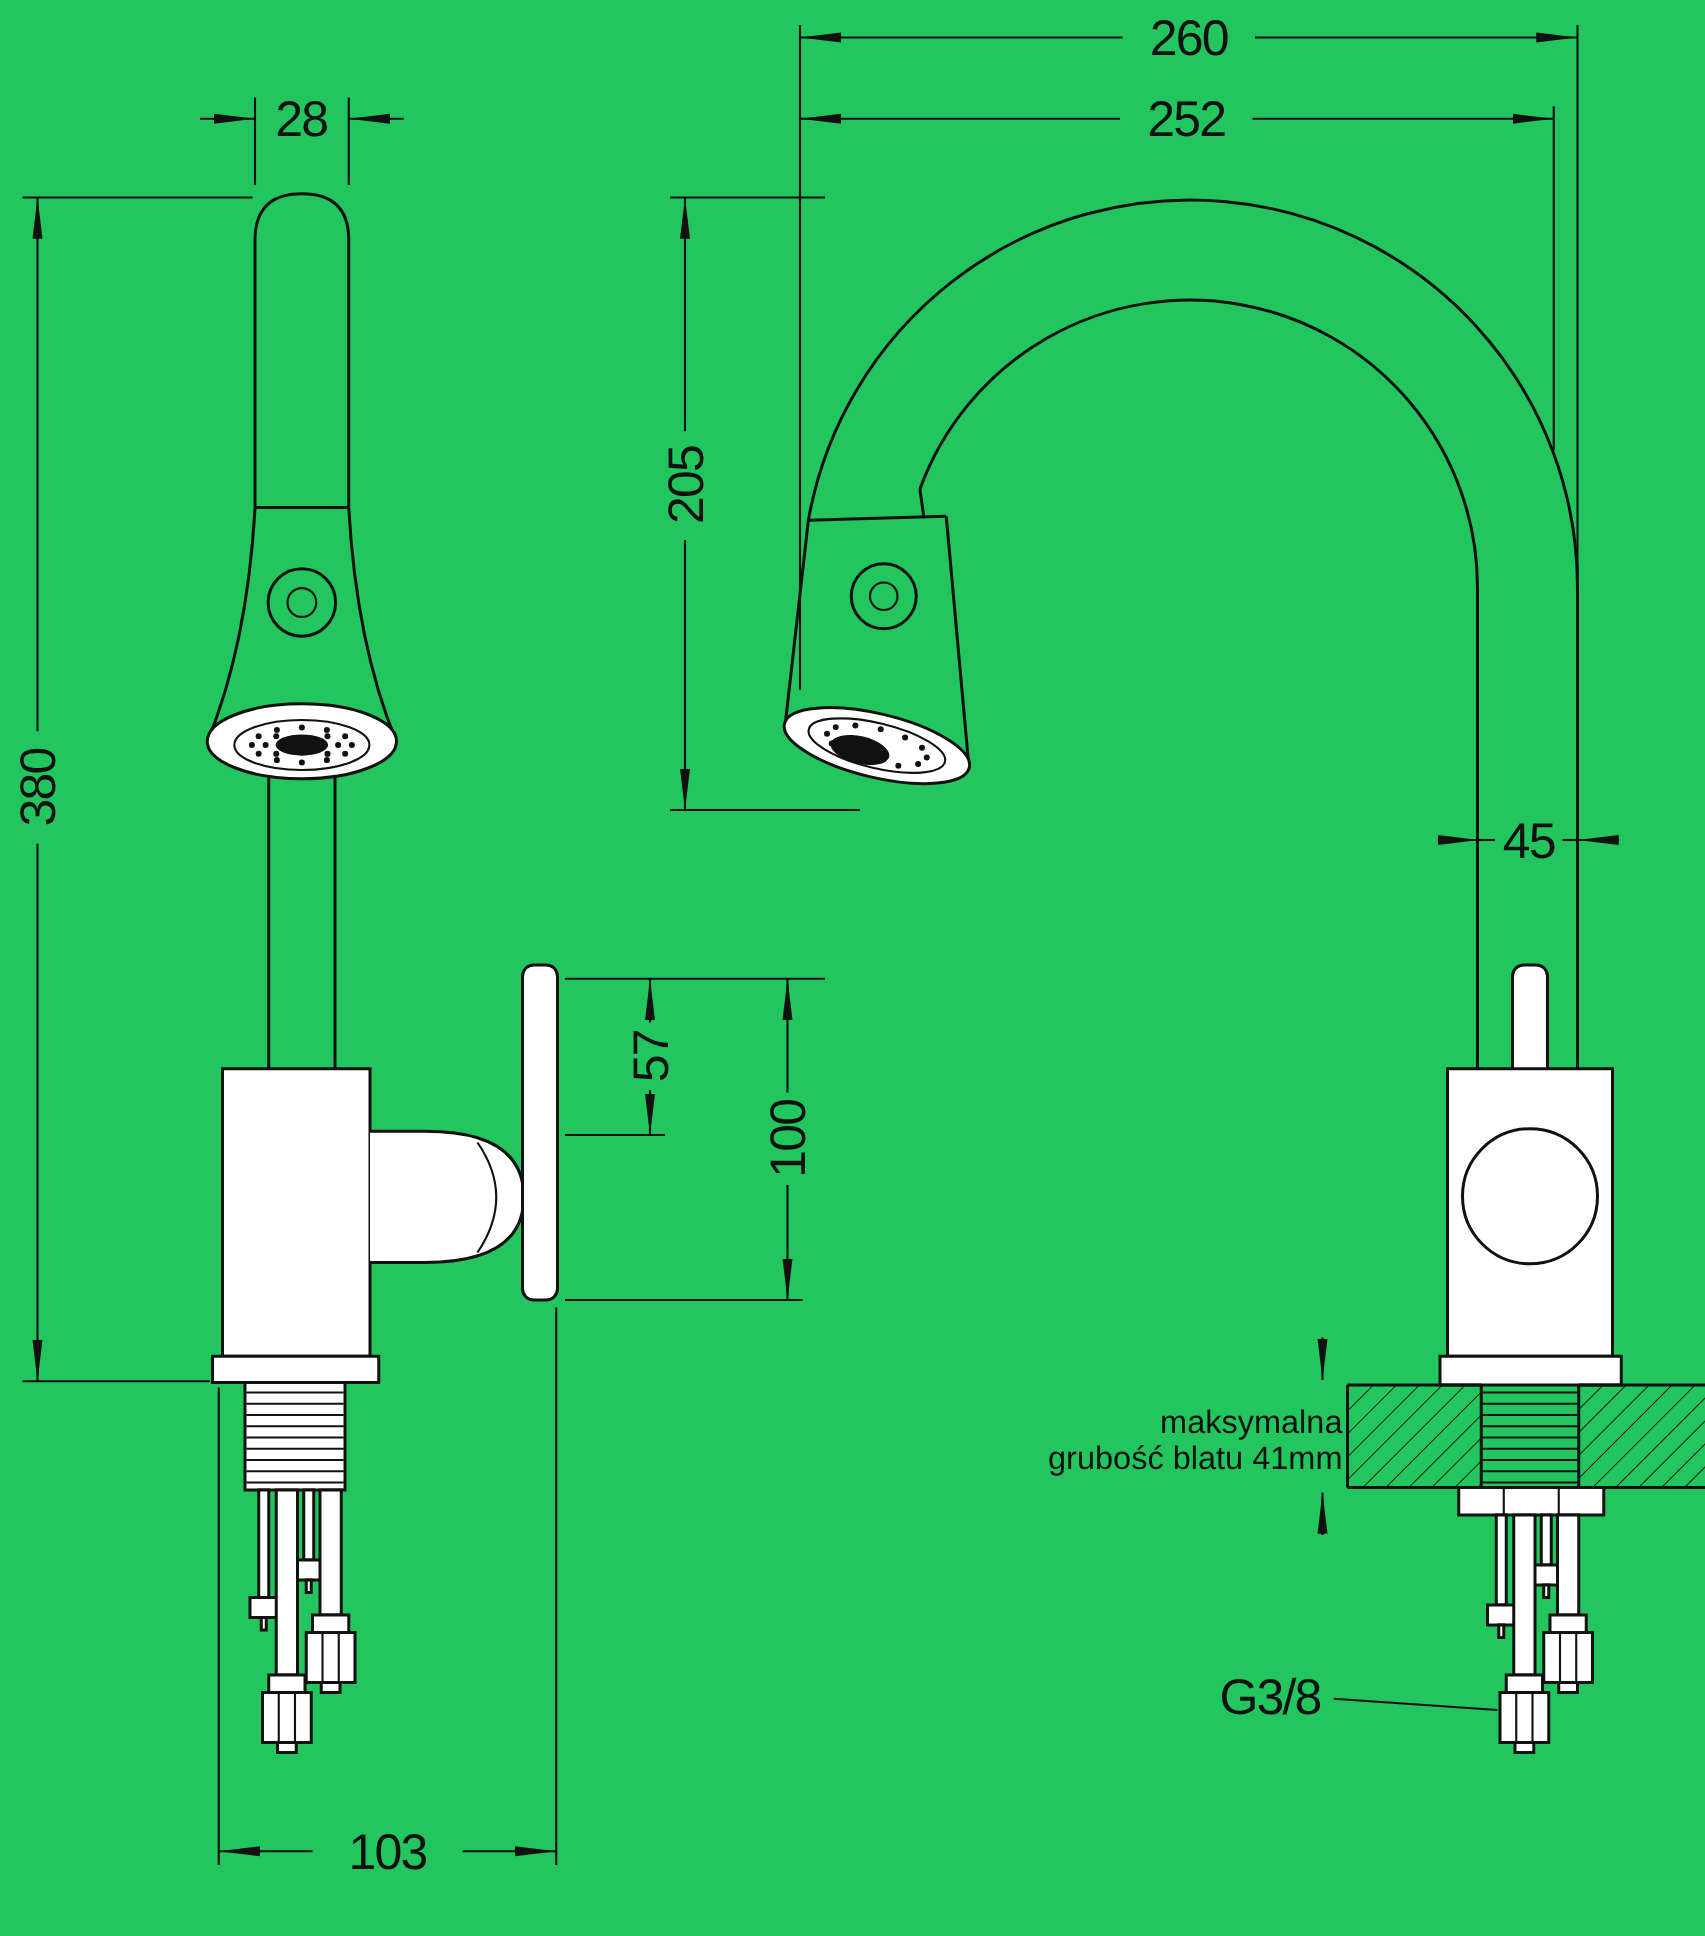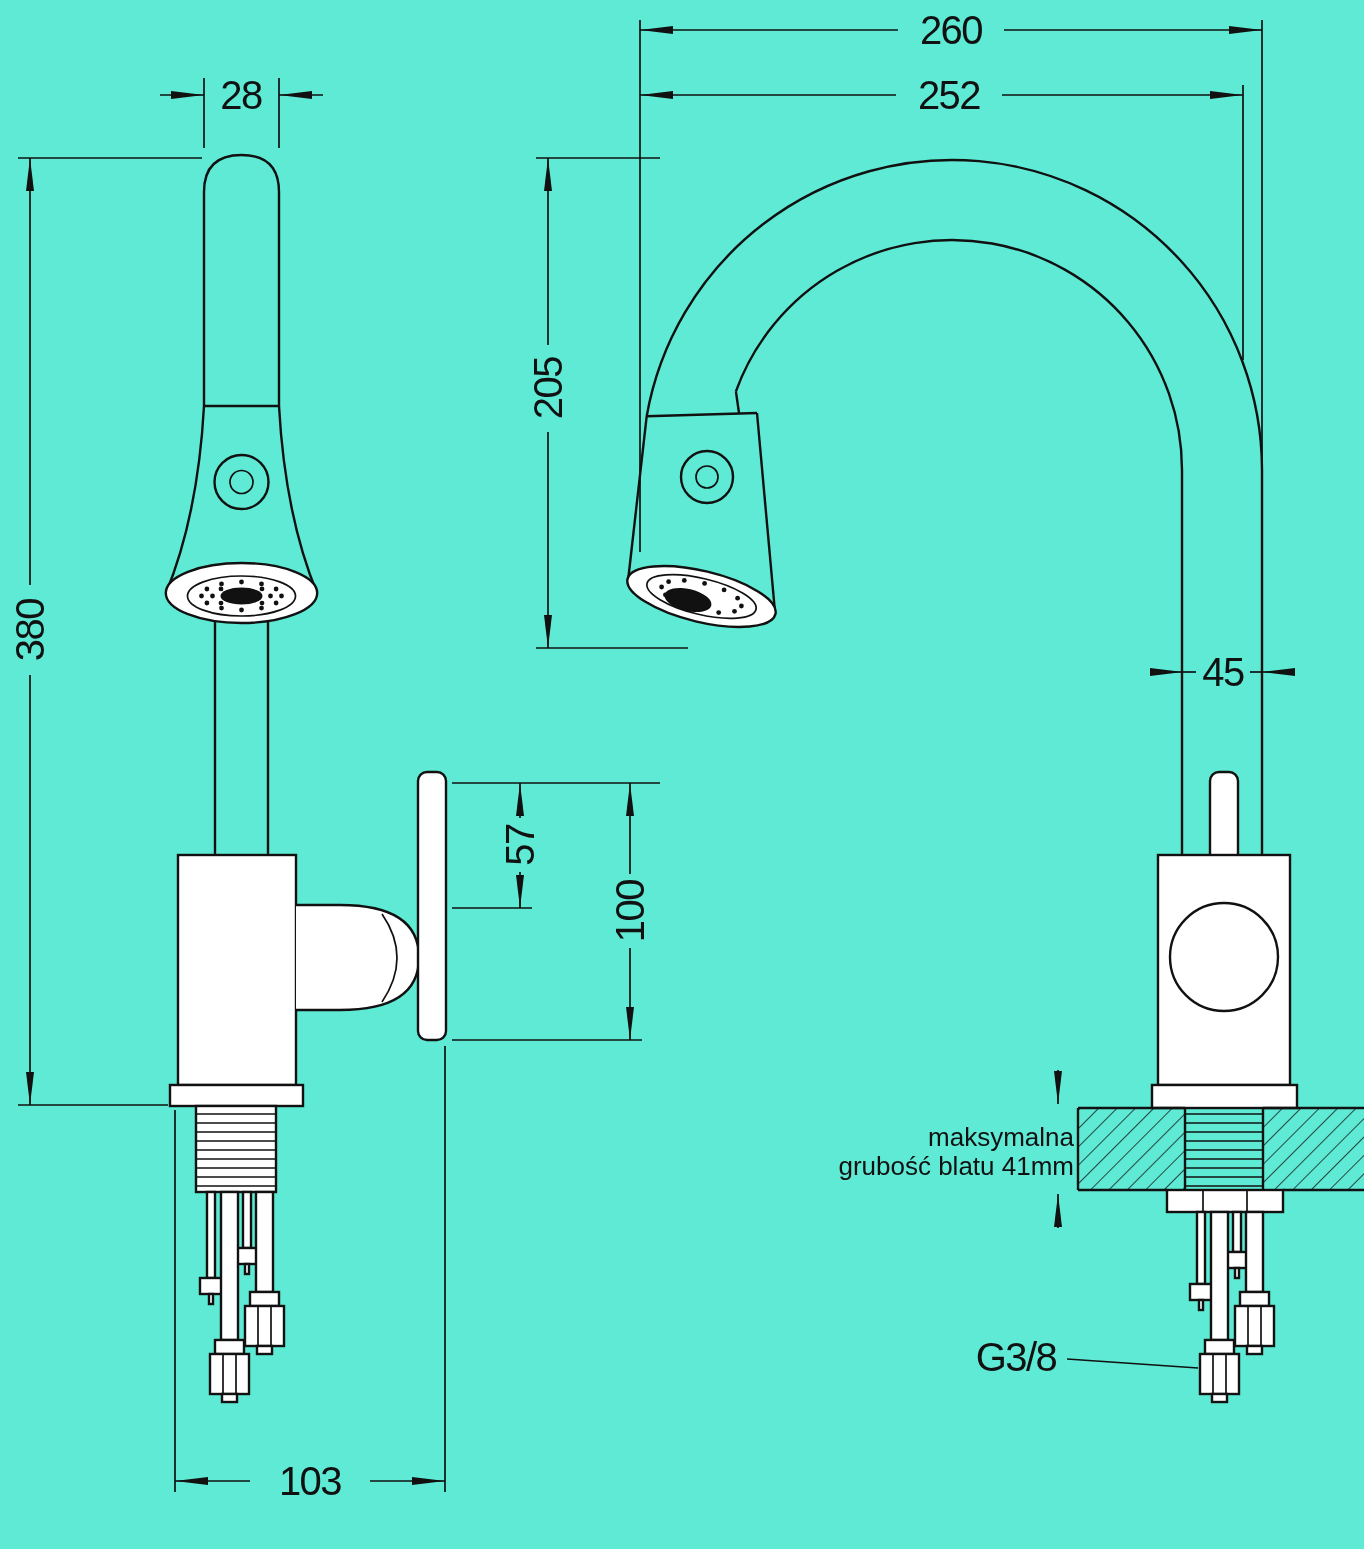--- a/index.html
+++ b/index.html
@@ -1,16 +1,16 @@
 <!DOCTYPE html>
 <html><head>
 <meta charset="utf-8">
 <style>
   html,body{margin:0;padding:0;background:#ffffff;}
-  .canvas{position:relative;width:1364px;height:1549px;background:#5eead4;overflow:hidden;text-decoration:underline;}
+  .canvas{position:relative;width:1364px;height:1549px;background:#22c55e;overflow:hidden;text-decoration:underline;}
   svg{display:block;}
   svg text{font-family:"Liberation Sans",sans-serif;fill:#111;}
   .dimtext{font-size:40px;letter-spacing:-1.5px;}
   .note{font-size:26px;}
   .ol{stroke:#111;stroke-width:2.4;fill:none;}
   .olf{stroke:#111;stroke-width:2.4;fill:#ffffff;}
   .thin{stroke:#111;stroke-width:1.7;fill:none;}
   .dim{stroke:#111;stroke-width:1.7;fill:none;}
   .dot{fill:#111;stroke:none;}
   .blackfill{fill:#111;stroke:none;}

